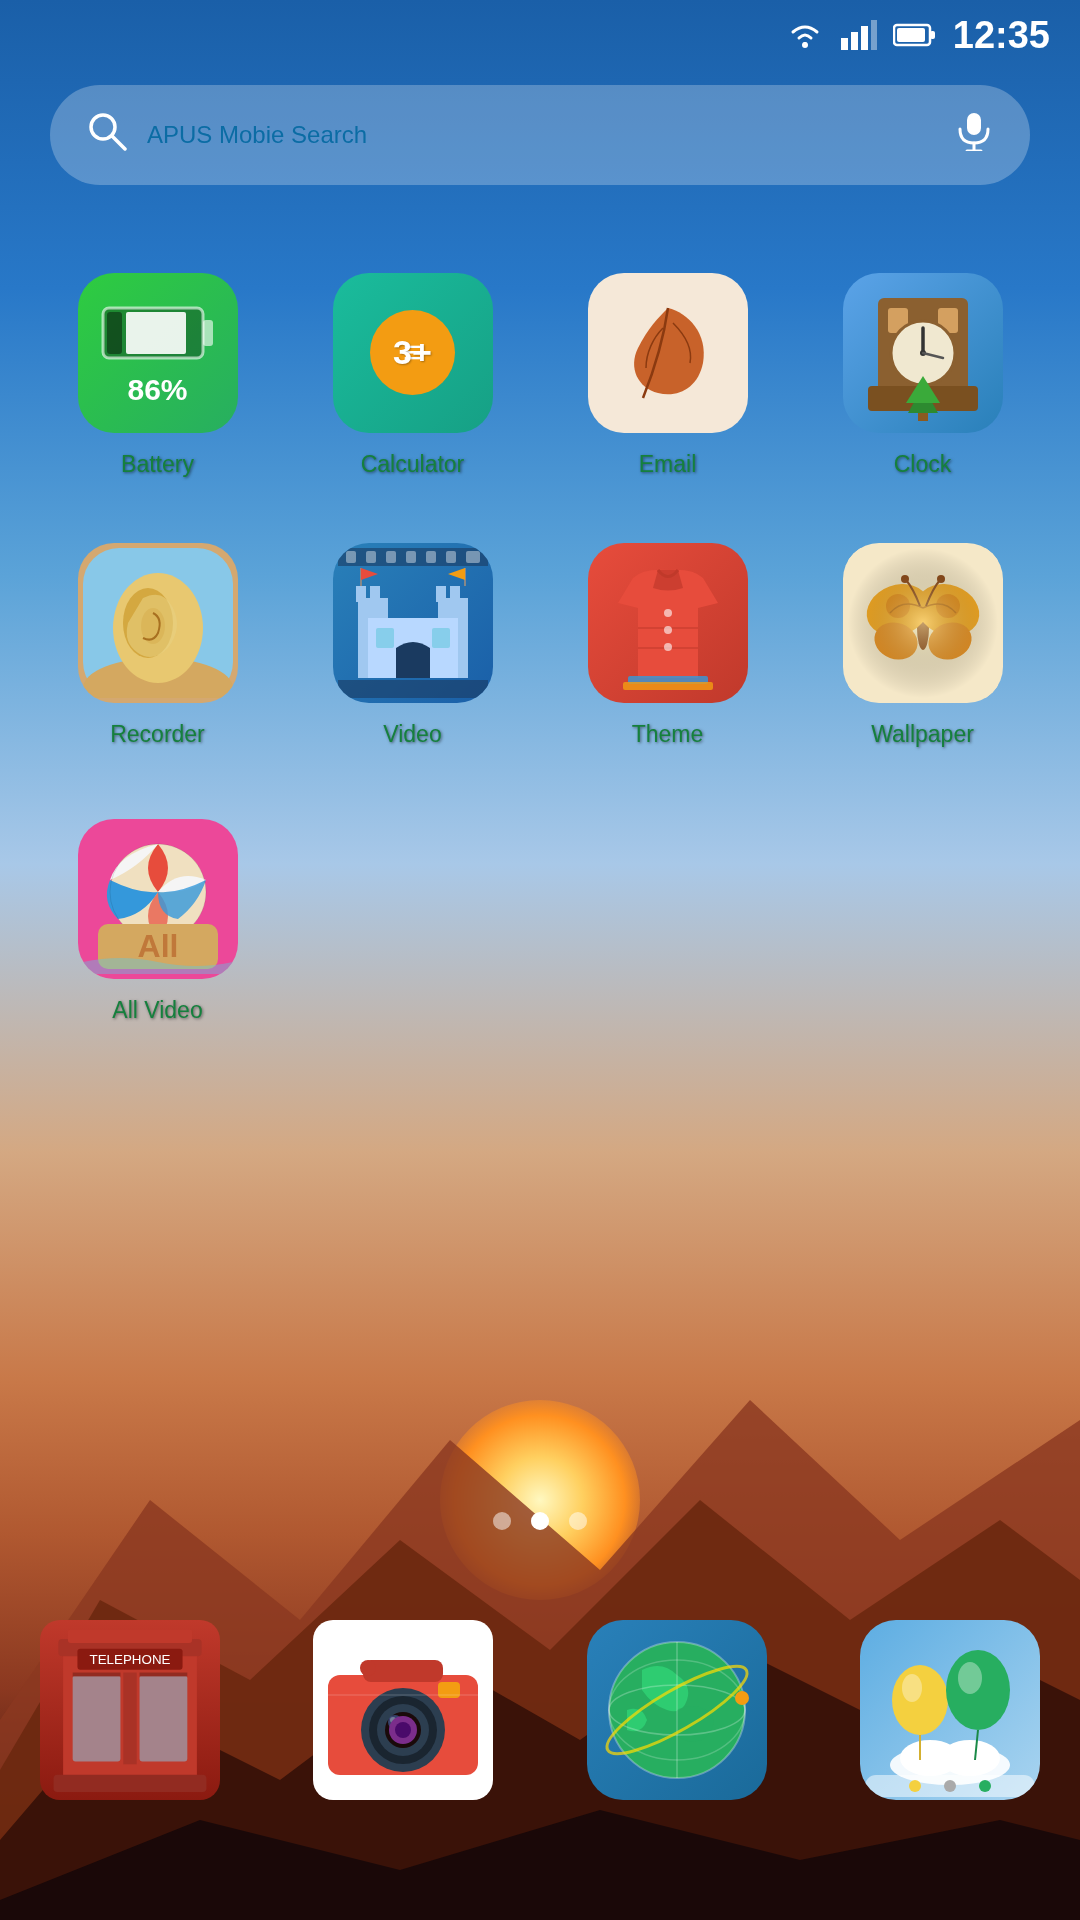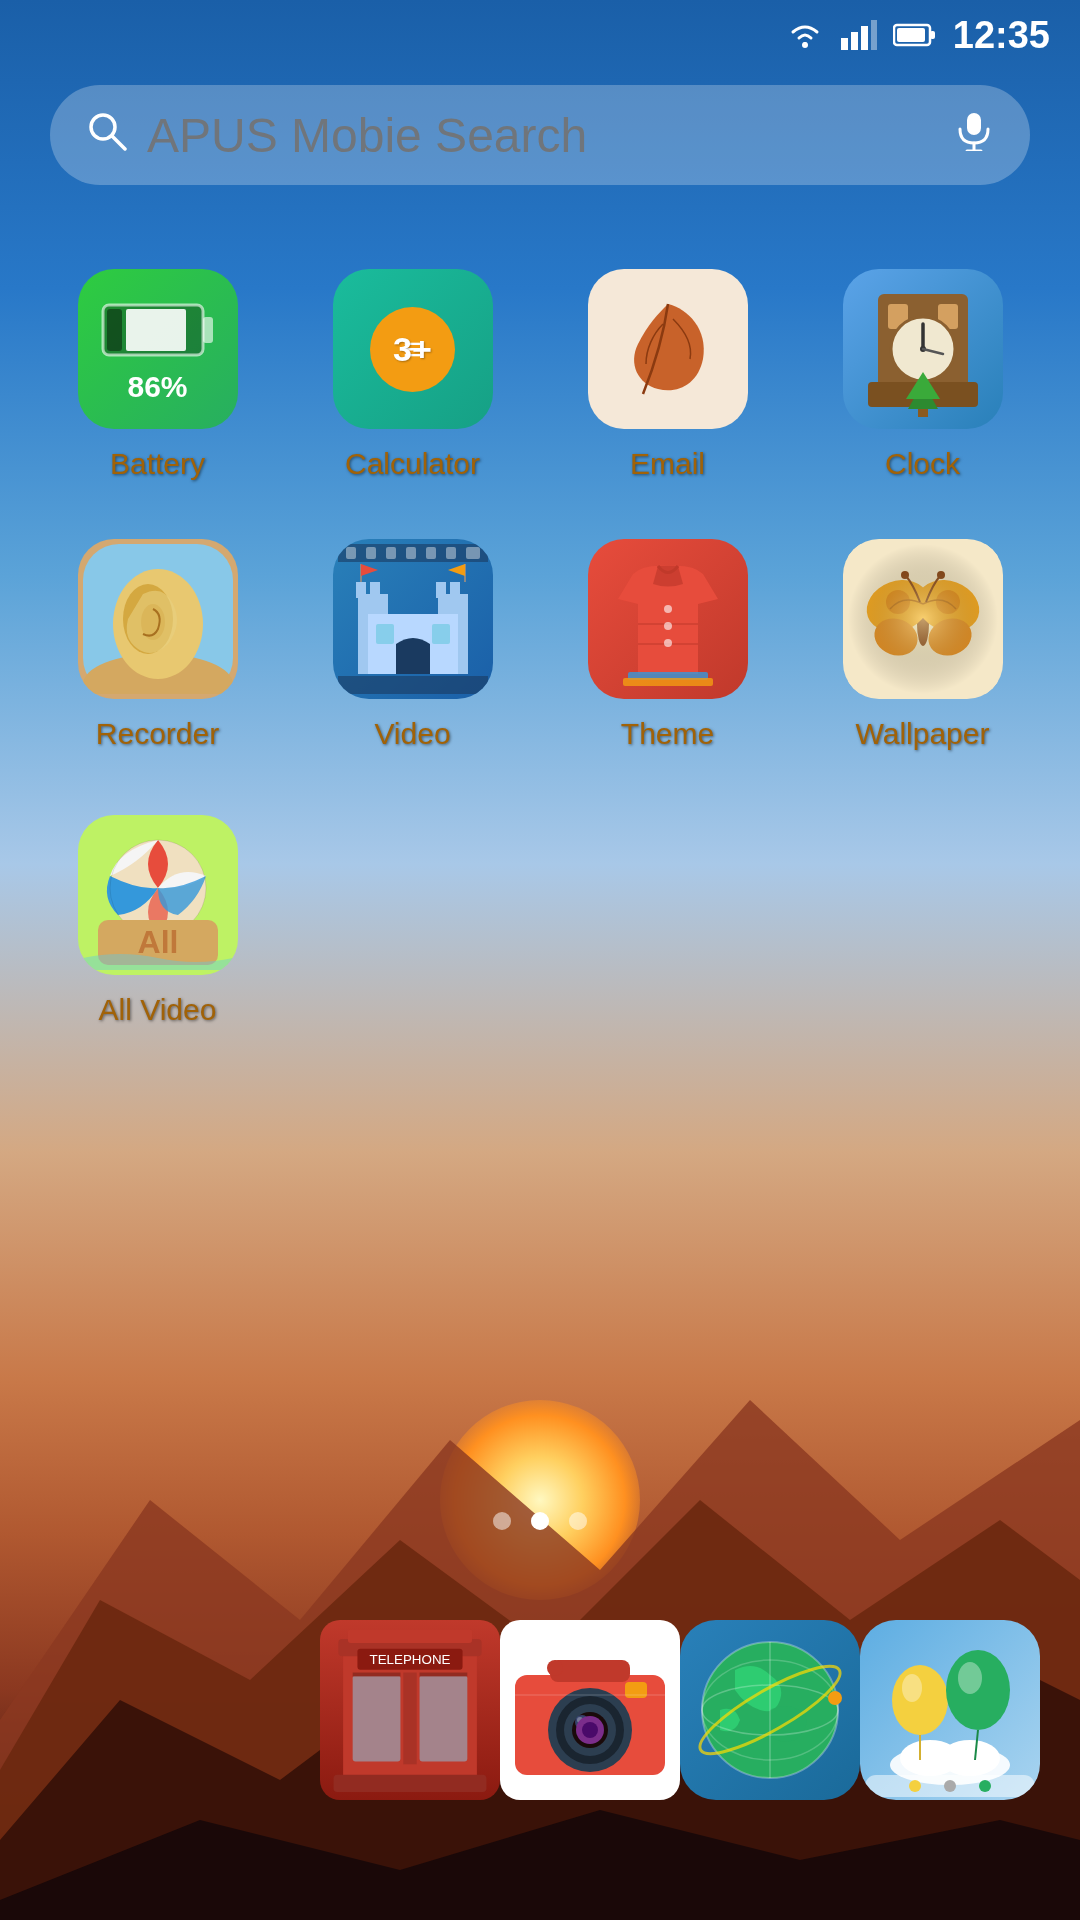--- a/index.html
+++ b/index.html
@@ -79,22 +79,22 @@
     }
 
     .search-icon-wrap {
       color: white;
       font-size: 42px;
       margin-right: 20px;
     }
 
     .search-text {
       flex: 1;
-      color: #737373;
-      font-size: 48px;
+      color: #0369a1;
+      font-size: 24px;
       opacity: 0.9;
     }
 
     .mic-icon {
       color: white;
       font-size: 42px;
     }
 
     
     .app-grid {
@@ -123,22 +123,22 @@
       height: 160px;
       border-radius: 36px;
       display: flex;
       align-items: center;
       justify-content: center;
       position: relative;
       overflow: hidden;
     }
 
     .app-label {
-      color: #a16207;
-      font-size: 30px;
+      color: #15803d;
+      font-size: 23px;
       text-shadow: 1px 1px 3px rgba(0,0,0,0.5);
       text-align: center;
     }
 
     
     .icon-battery {
       background: linear-gradient(135deg, #2ecc40, #27ae60);
     }
 
     
@@ -181,21 +181,21 @@
       background: linear-gradient(135deg, #e74c3c, #c0392b);
     }
 
     
     .icon-wallpaper {
       background: #f5e8c8;
     }
 
     
     .icon-allapps {
-      background: #bef264;
+      background: #ec4899;
       margin-top: 12px;
     }
 
     
     .page-indicators {
       position: absolute;
       bottom: 390px;
       left: 50%;
       transform: translateX(-50%);
       display: flex;
@@ -214,21 +214,21 @@
     }
 
     
     .dock {
       position: absolute;
       bottom: 60px;
       left: 0; right: 0;
       height: 300px;
       display: flex;
       align-items: center;
-      justify-content: flex-end;
+      justify-content: space-between;
       padding: 0 40px;
       z-index: 10;
     }
 
     .dock-item {
       display: flex;
       flex-direction: column;
       align-items: center;
       cursor: pointer;
     }

